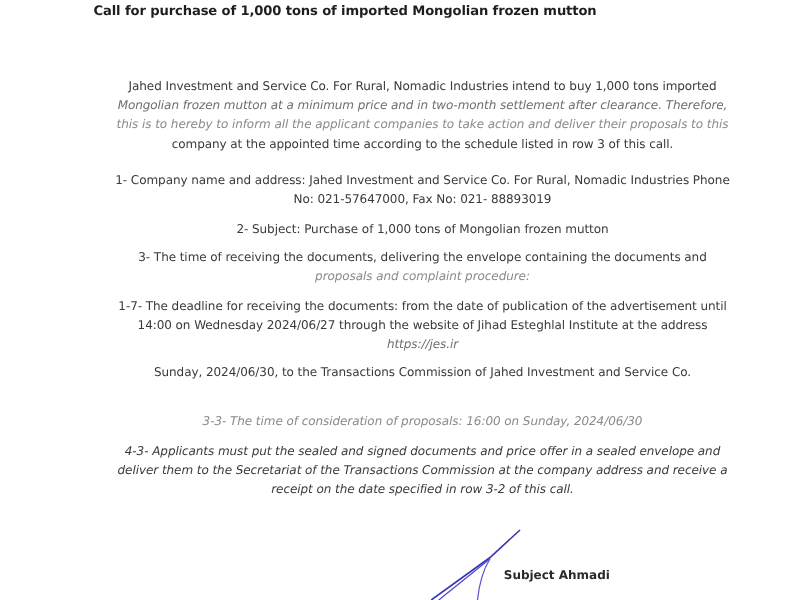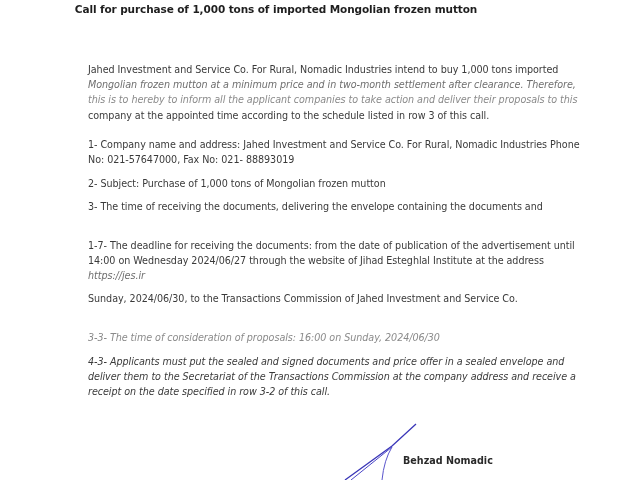--- a/index.html
+++ b/index.html
@@ -31,20 +31,21 @@
       left: 88px;
       width: 500px;
       font-size: 9.6px;
       line-height: 15.2px;
       color: #3a3a3a;
       letter-spacing: -0.05px;
     }
     .line {
       display: block;
       white-space: nowrap;
+      text-align: center;
     }
     .faded { color: #8a8a8a; font-style: italic; }
     .light { color: #6e6e6e; font-style: italic; }
     .signature-name {
       position: absolute;
       left: 403px;
       top: 455px;
       font-size: 9.6px;
       font-weight: bold;
       color: #2a2a2a;
@@ -74,20 +75,21 @@
     <span class="line">1- Company name and address: Jahed Investment and Service Co. For Rural, Nomadic Industries Phone</span>
     <span class="line">No: 021-57647000, Fax No: 021- 88893019</span>
   </div>
 
   <div class="body-text" style="top:176px;">
     <span class="line">2- Subject: Purchase of 1,000 tons of Mongolian frozen mutton</span>
   </div>
 
   <div class="body-text" style="top:199px;">
     <span class="line">3- The time of receiving the documents, delivering the envelope containing the documents and</span>
+    <span class="line faded">proposals and complaint procedure:</span>
   </div>
 
   <div class="body-text" style="top:238px;">
     <span class="line">1-7- The deadline for receiving the documents: from the date of publication of the advertisement until</span>
     <span class="line">14:00 on Wednesday 2024/06/27 through the website of Jihad Esteghlal Institute at the address</span>
     <span class="line light">https://jes.ir</span>
   </div>
 
   <div class="body-text" style="top:291px;">
     <span class="line">Sunday, 2024/06/30, to the Transactions Commission of Jahed Investment and Service Co.</span>
@@ -101,15 +103,15 @@
     <span class="line">4-3- Applicants must put the sealed and signed documents and price offer in a sealed envelope and</span>
     <span class="line">deliver them to the Secretariat of the Transactions Commission at the company address and receive a</span>
     <span class="line">receipt on the date specified in row 3-2 of this call.</span>
   </div>
 
   <svg class="signature-svg" width="80" height="70" viewBox="0 0 80 70">
     <path d="M5 68 L52 34 L76 12" stroke="#3a36b8" stroke-width="1.3" fill="none"></path>
     <path d="M11 68 L52 35" stroke="#4d48c8" stroke-width="1" fill="none"></path>
     <path d="M52 35 Q44 48 42 68" stroke="#5a55cc" stroke-width="1" fill="none"></path>
   </svg>
-  <div class="signature-name">Behzad Nomadic</div>
+  <div class="signature-name">Subject Ahmadi</div>
 
 </div>
 
 </body></html>

